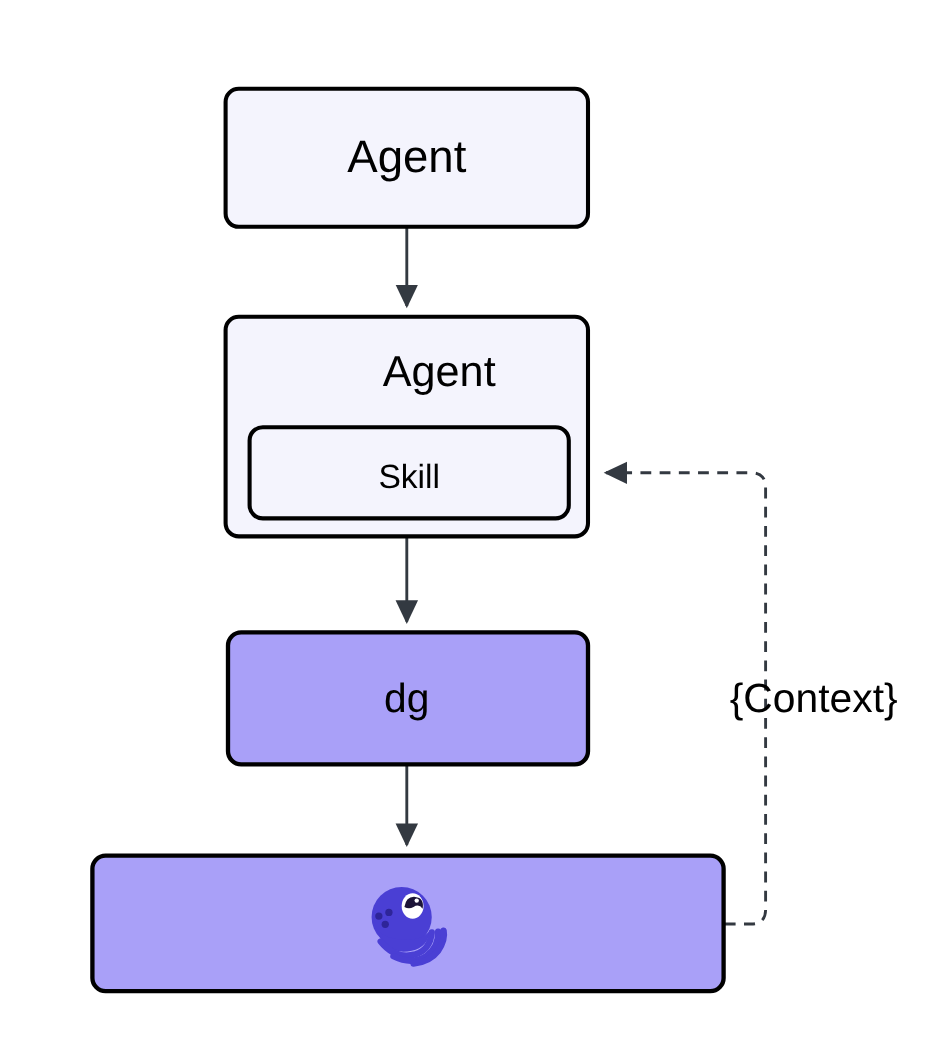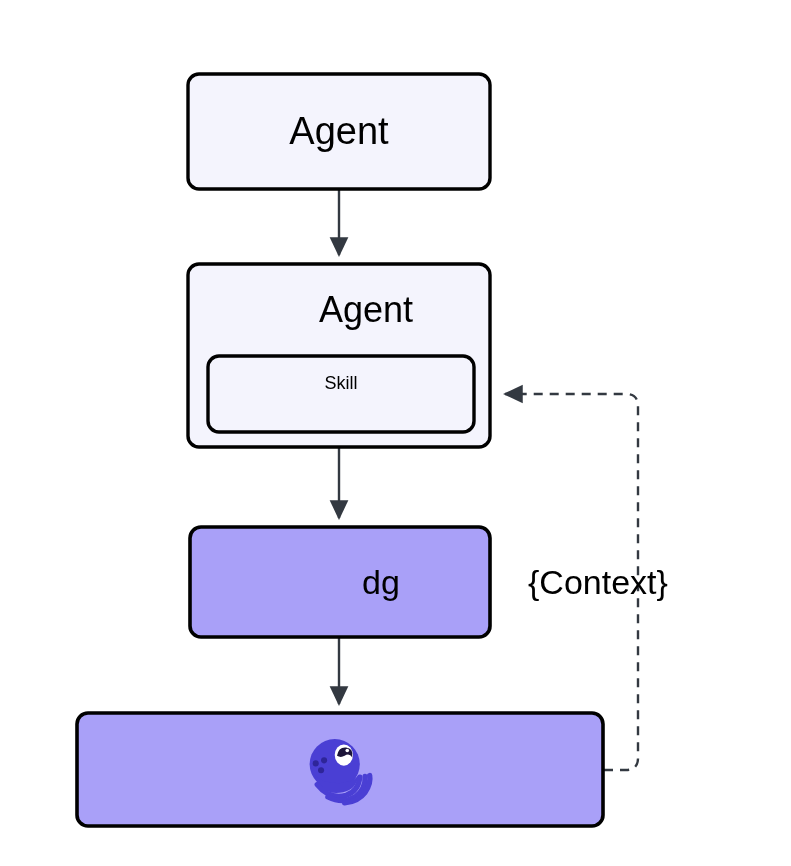--- a/index.html
+++ b/index.html
@@ -43,40 +43,39 @@
   .label-agent {
     left: 188px;
     top: 288px;
     width: 302px;
     font-size: 36px;
     line-height: 44px;
     margin-left: 27px;
   }
   .label-skill {
     left: 208px;
-    top: 368px;
+    top: 383px;
     width: 266px;
-    font-size: 18px;
+    font-size: 28px;
     line-height: 30px;
   }
   .label-dg {
     left: 188px;
     top: 561px;
     width: 302px;
     font-size: 34px;
     line-height: 42px;
-    margin-left: 42px;
   }
   .label-context {
     left: 528px;
     top: 561px;
     width: 220px;
     font-size: 34px;
     line-height: 42px;
-    text-align: left;
+    text-align: right;
   }
   .logo-holder {
     position: absolute;
     left: 299px;
     top: 733px;
     width: 76px;
     height: 76px;
   }
 </style>
 </head>

